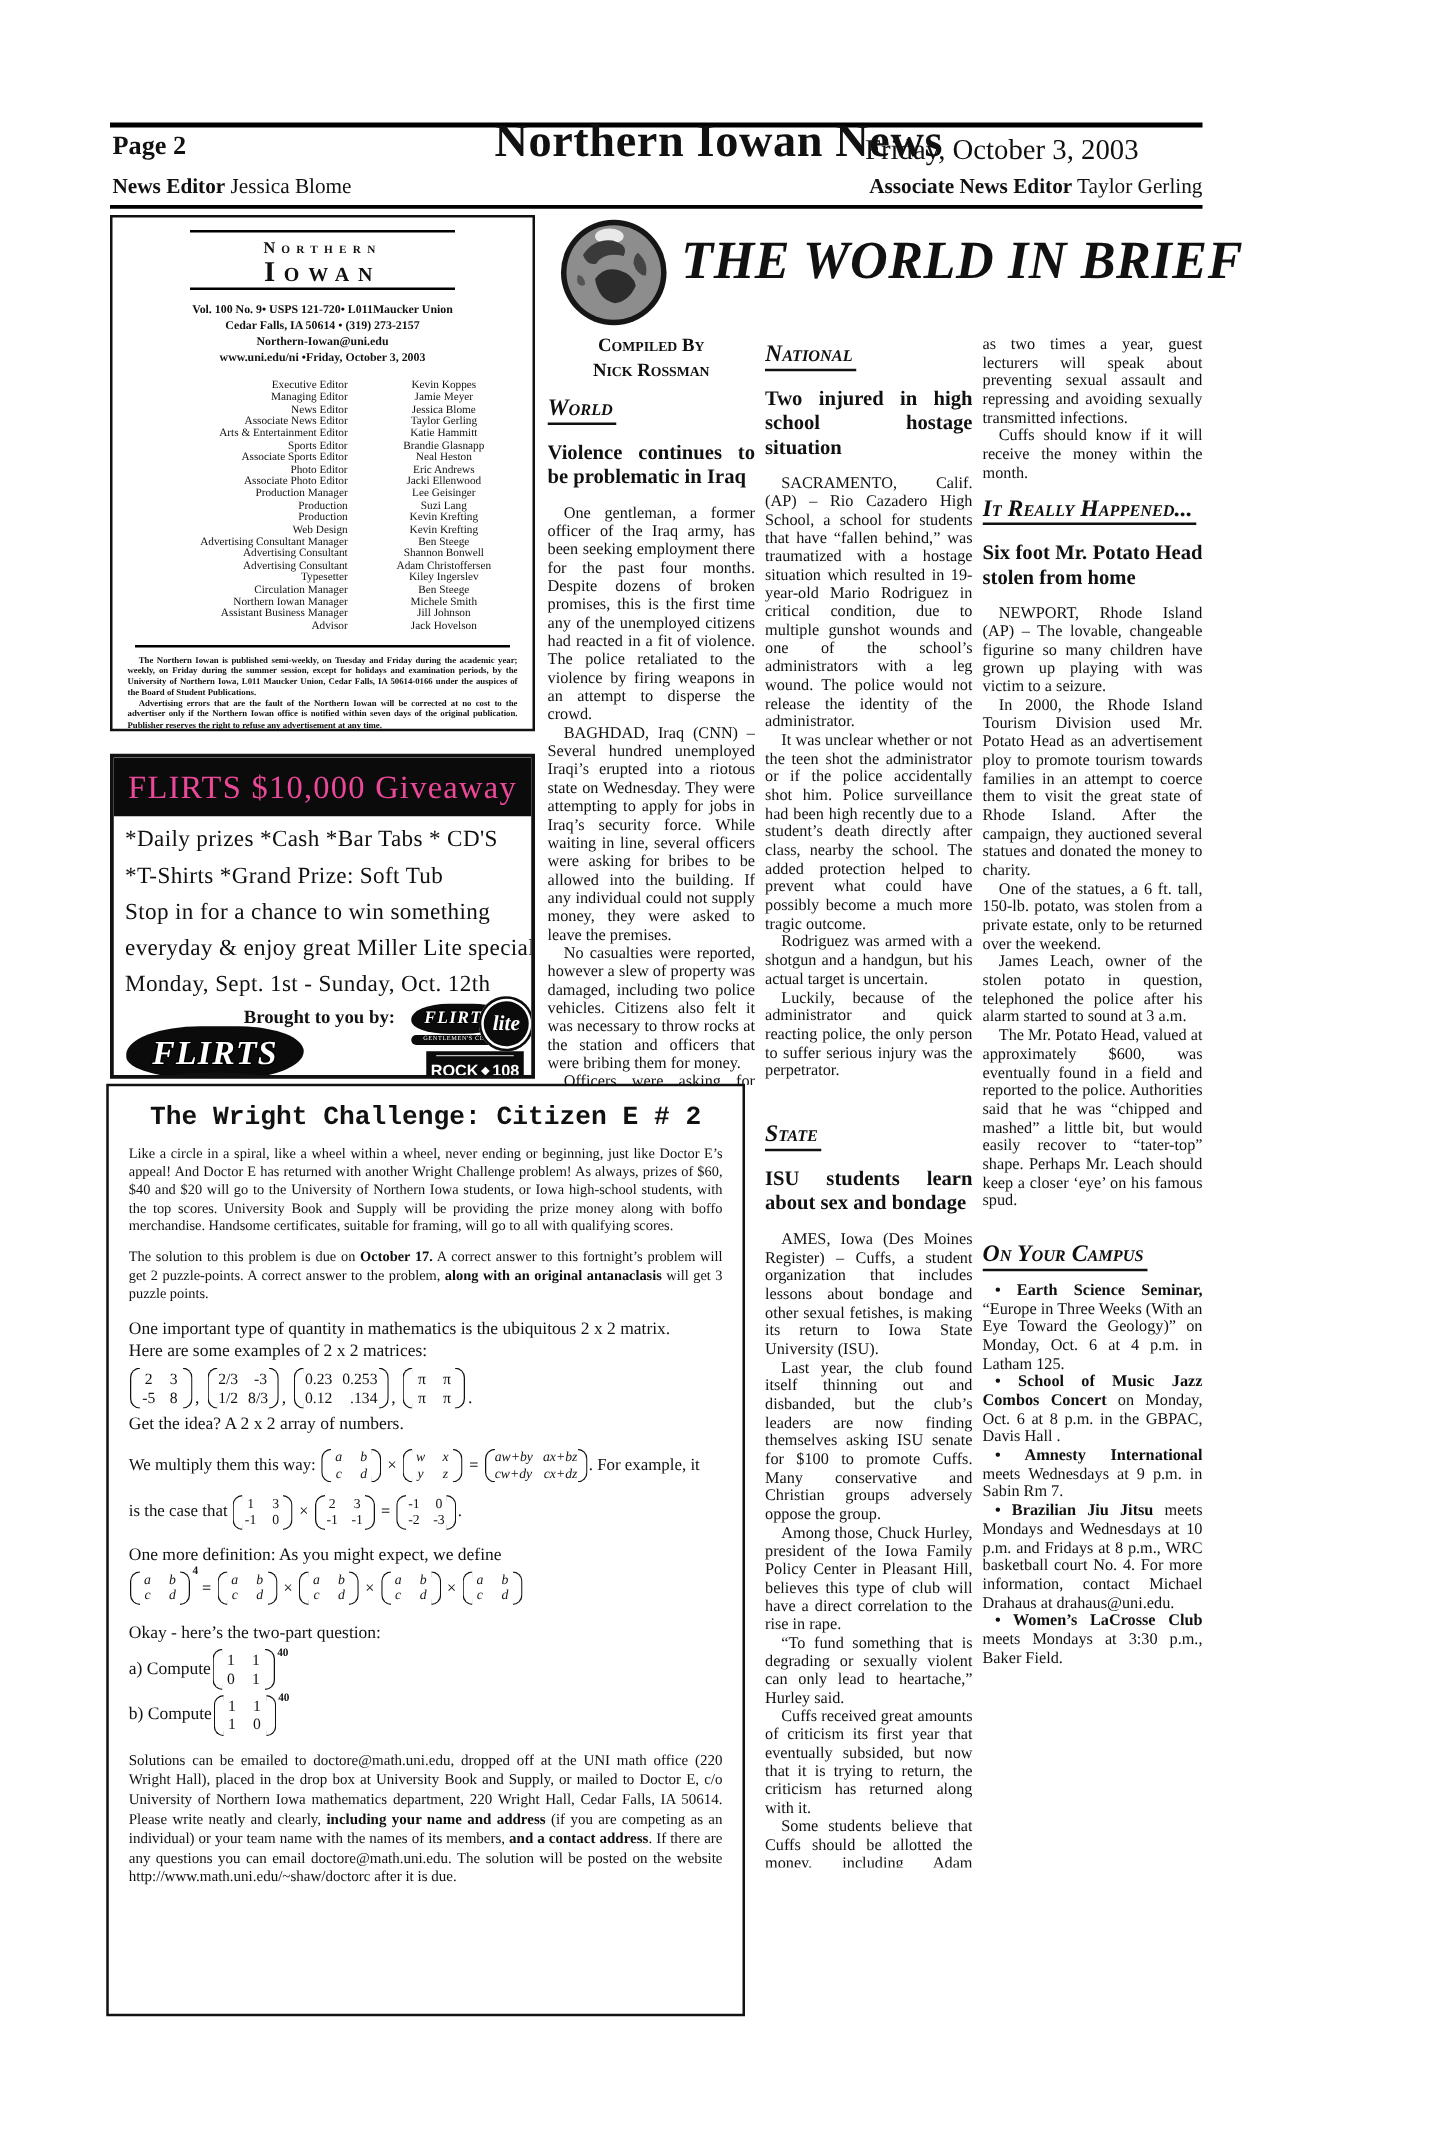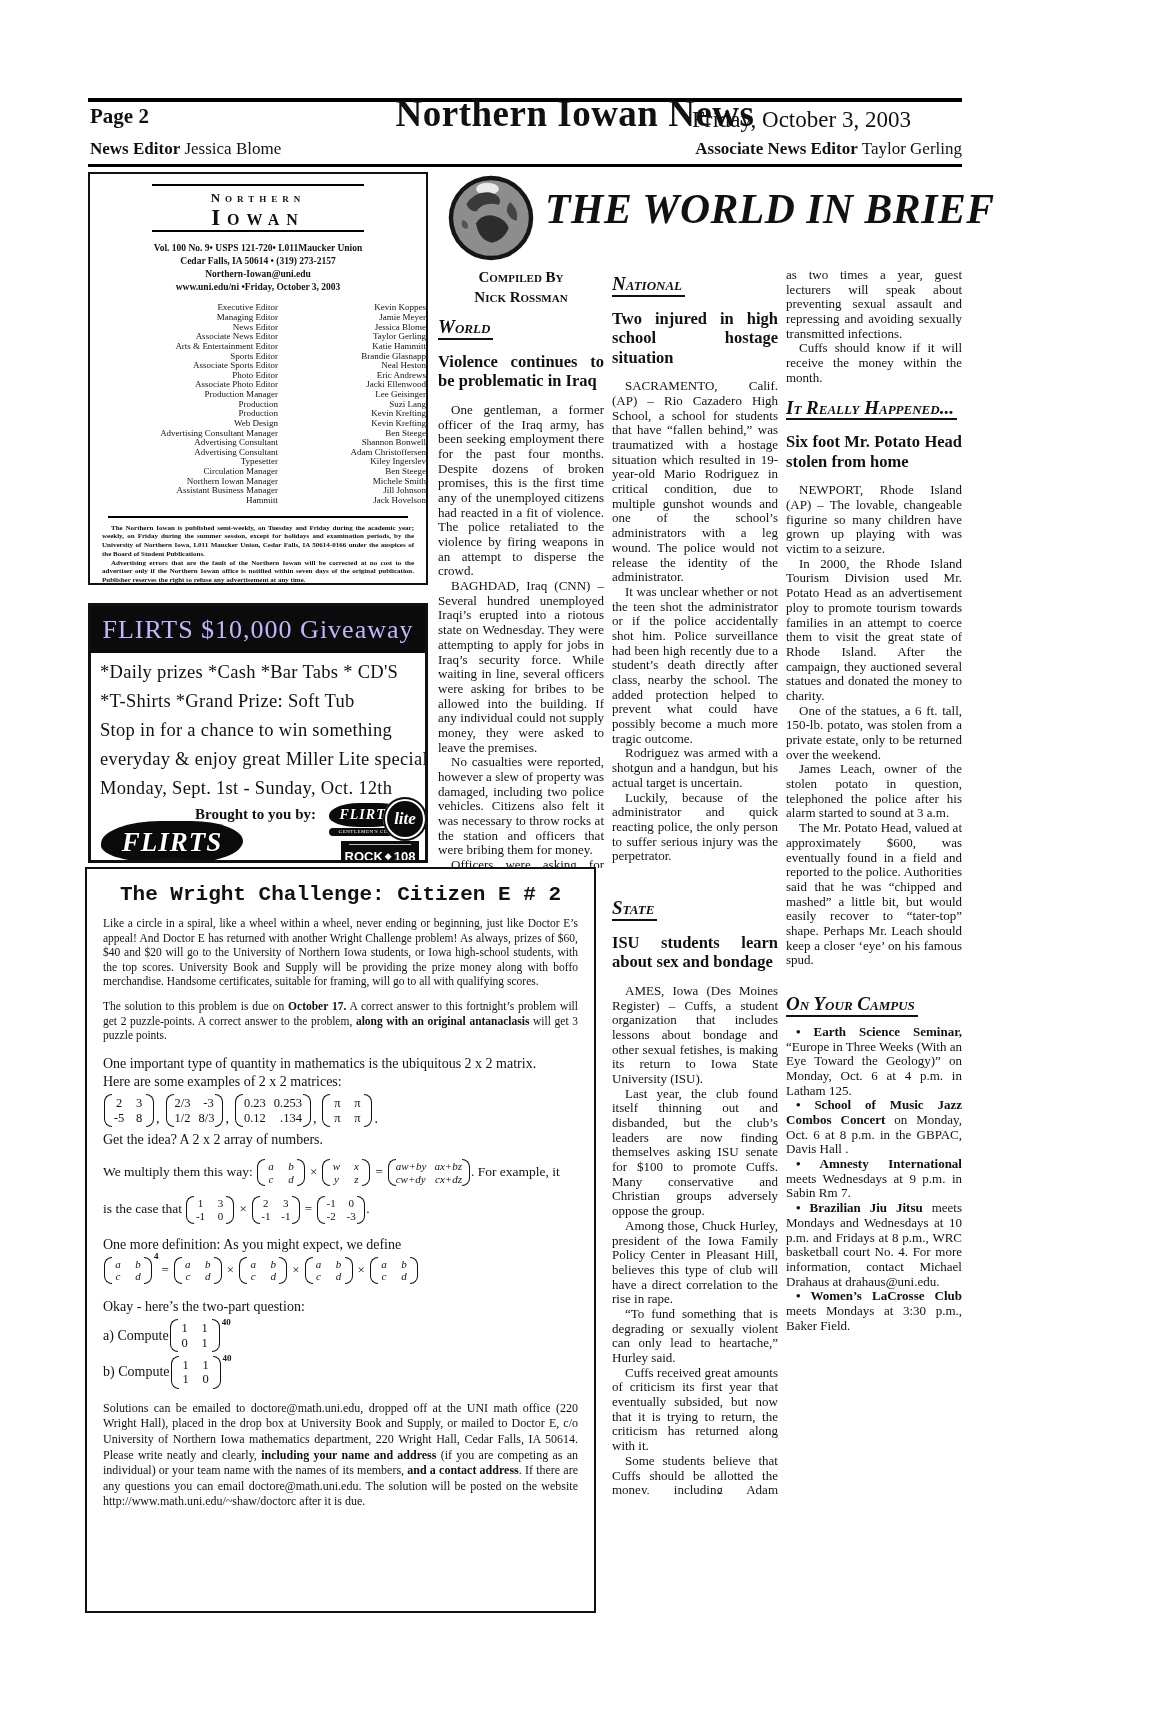--- a/index.html
+++ b/index.html
@@ -21,28 +21,28 @@
   
   #masthead{left:88px;top:172px;width:340px;height:413px;border:2px solid #111;box-sizing:border-box;
             text-align:center;overflow:hidden;}
   .ni-rule{width:212px;height:2px;background:#000;margin:0 auto;}
   .ni-top{font-size:13px;font-weight:bold;font-variant:small-caps;letter-spacing:5px;margin-top:4px;}
   .ni-main{font-size:23px;font-weight:bold;font-variant:small-caps;letter-spacing:7px;line-height:1.05;}
   #mh-info{margin-top:10px;font-size:9.5px;font-weight:bold;line-height:1.35;}
   #mh-staff{margin-top:10px;font-size:9px;line-height:1.07;}
   .staff-row{display:flex;}
   .staff-role{width:57%;text-align:right;font-weight:normal;padding-right:3px;white-space:nowrap;}
-  .staff-name{width:43%;text-align:right;padding-left:3px;white-space:nowrap;}
+  .staff-name{width:43%;text-align:center;padding-left:3px;white-space:nowrap;}
   #mh-divider{width:300px;height:2px;background:#000;margin:10px auto 6px;}
   #mh-fine{padding:0 12px;text-align:justify;font-size:7px;font-weight:bold;line-height:1.25;}
   #mh-fine p{margin:0;text-indent:9px;}
 
   
   #flirts{left:88px;top:603px;width:340px;height:260px;border:3px solid #111;box-sizing:border-box;overflow:hidden;}
-  #flirts-banner{height:47px;background:#0b0b0b;color:#c4b5fd;text-align:center;line-height:47px;
+  #flirts-banner{height:47px;background:#0b0b0b;color:#ec4899;text-align:center;line-height:47px;
                  font-size:26px;letter-spacing:1px;}
   #flirts-lines{padding:5px 9px 0;}
   #flirts-lines p{margin:0;font-size:18.5px;line-height:29px;letter-spacing:.3px;white-space:nowrap;}
   #flirts-footer{position:relative;height:95px;}
   #brought{position:absolute;left:104px;top:3px;font-size:15px;font-weight:bold;}
   .blob{background:#0b0b0b;display:flex;align-items:center;justify-content:center;}
   #flirts-big{position:absolute;left:10px;top:18px;width:142px;height:66px;}
   #flirts-big .blob{width:142px;height:42px;border-radius:48% 42% 46% 50%/62% 55% 60% 48%;}
   .flirts-word{color:#fff;font-style:italic;font-weight:bold;letter-spacing:1px;
                text-shadow:1px 1px 0 #000,-1px -1px 0 #000,1px -1px 0 #000,-1px 1px 0 #000;}
@@ -232,21 +232,21 @@
           <span class="staff-role">Northern Iowan Manager</span>
           <span class="staff-name">Michele Smith</span>
         </div>
 
         <div class="staff-row">
           <span class="staff-role">Assistant Business Manager</span>
           <span class="staff-name">Jill Johnson</span>
         </div>
 
         <div class="staff-row">
-          <span class="staff-role">Hammitt</span>
+          <span class="staff-role">Advisor</span>
           <span class="staff-name">Jack Hovelson</span>
         </div>
       </div>
     <div id="mh-divider"></div>
     <div id="mh-fine">
 
     <p>The Northern Iowan is published semi-weekly, on Tuesday and Friday during the academic year; weekly, on Friday during the summer session, except for holidays and examination periods, by the University of Northern Iowa, L011 Maucker Union, Cedar Falls, IA 50614-0166 under the auspices of the Board of Student Publications.</p>
         <p>Advertising errors that are the fault of the Northern Iowan will be corrected at no cost to the advertiser only if the Northern Iowan office is notified within seven days of the original publication. Publisher reserves the right to refuse any advertisement at any time.</p>
         <p>Funded in part with student activity fees.</p>
       </div>

